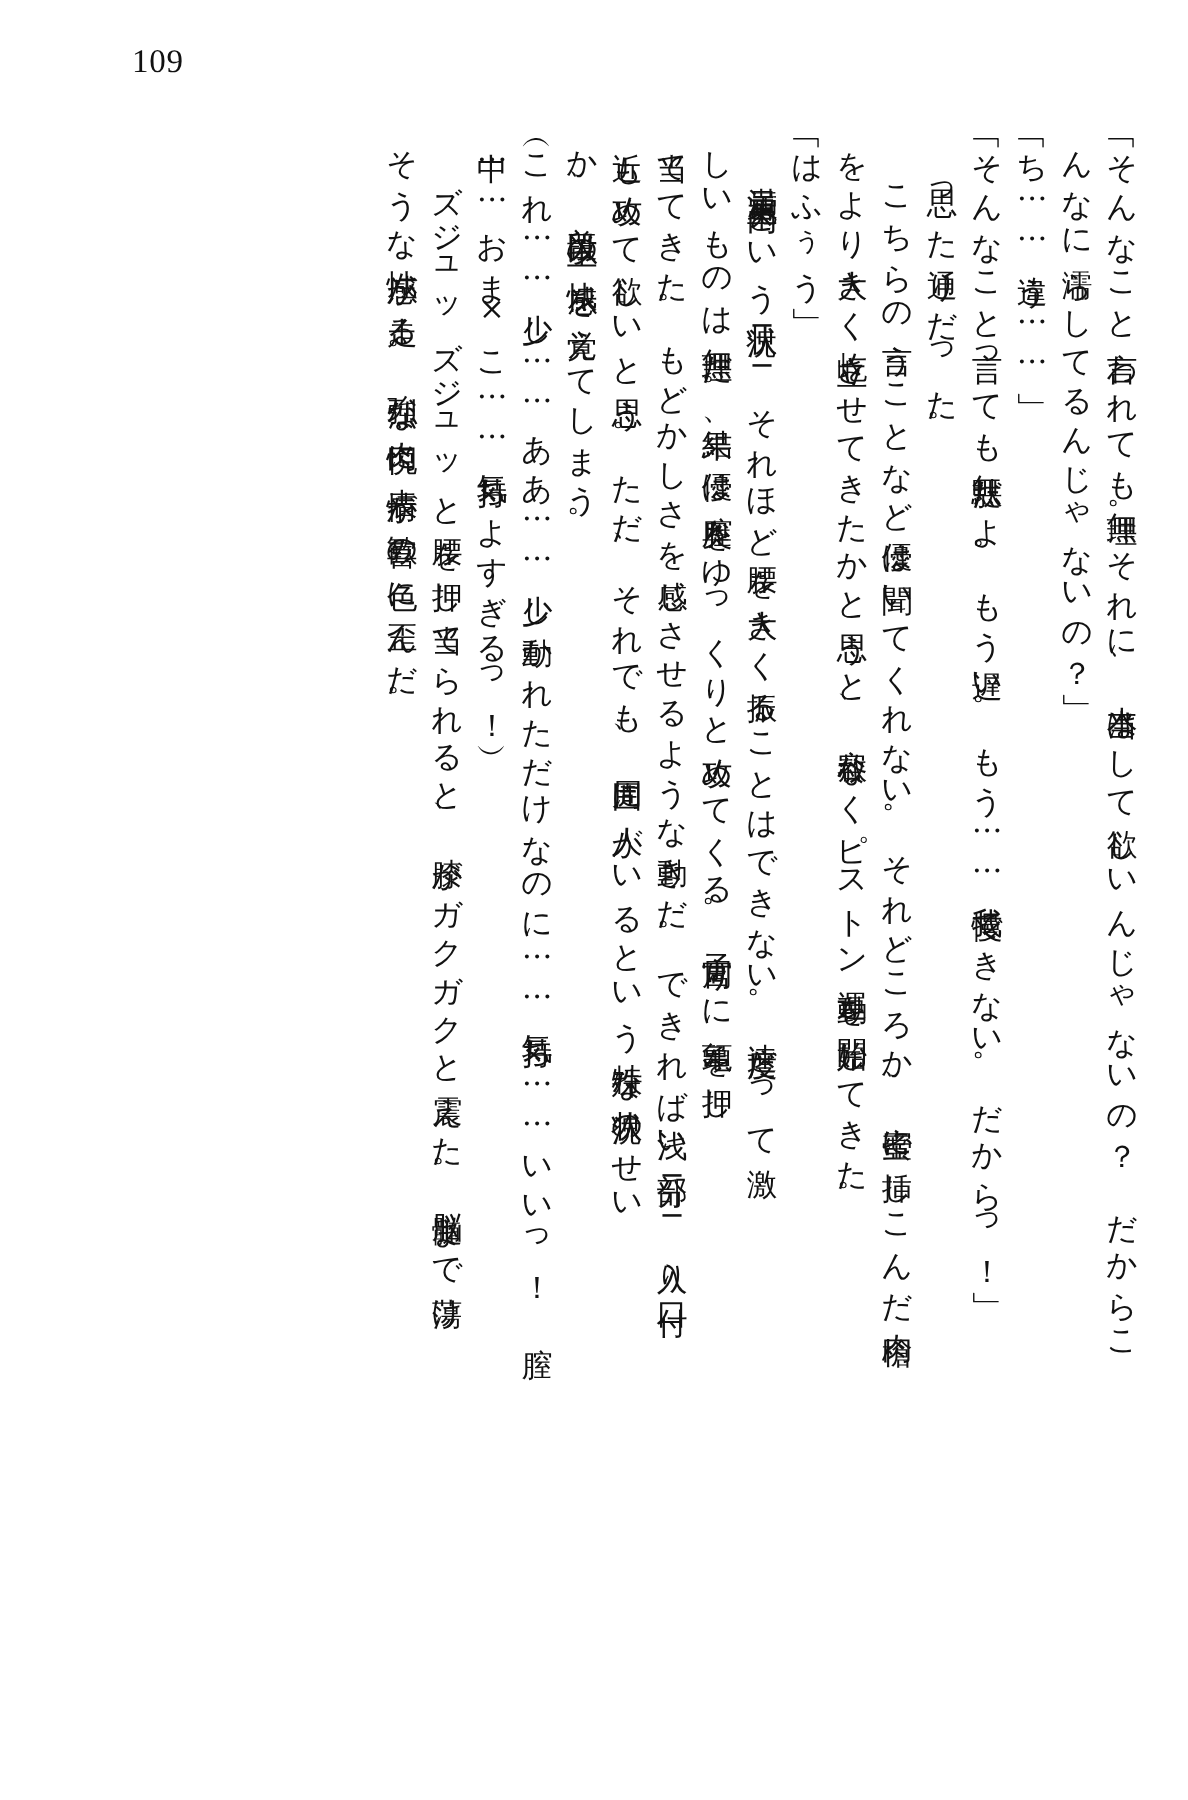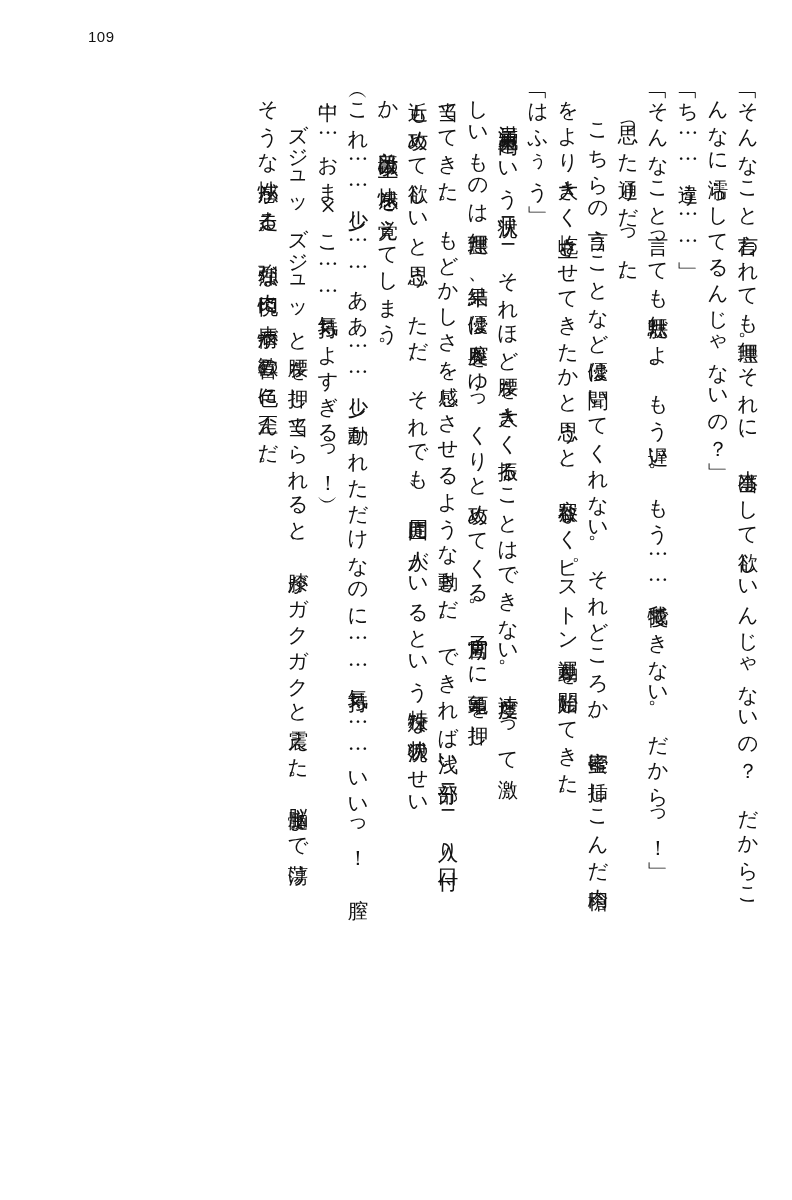--- a/index.html
+++ b/index.html
@@ -16,24 +16,24 @@
     width: 792px;
     height: 1200px;
     background: #ffffff;
     overflow: hidden;
     box-sizing: border-box;
   }
   .page-number {
     position: absolute;
     top: 28px;
     left: 88px;
-    font-size: 15px;
+    font-size: 22px;
     letter-spacing: 0.5px;
     color: #111111;
-    font-family: Liberation Sans, sans-serif;
+    font-family: Liberation Serif, serif;
   }
   .text-block {
     position: absolute;
     top: 86px;
     left: 44px;
     right: 34px;
     height: 1070px;
     display: flex;
     flex-direction: row-reverse;
     justify-content: flex-start;

